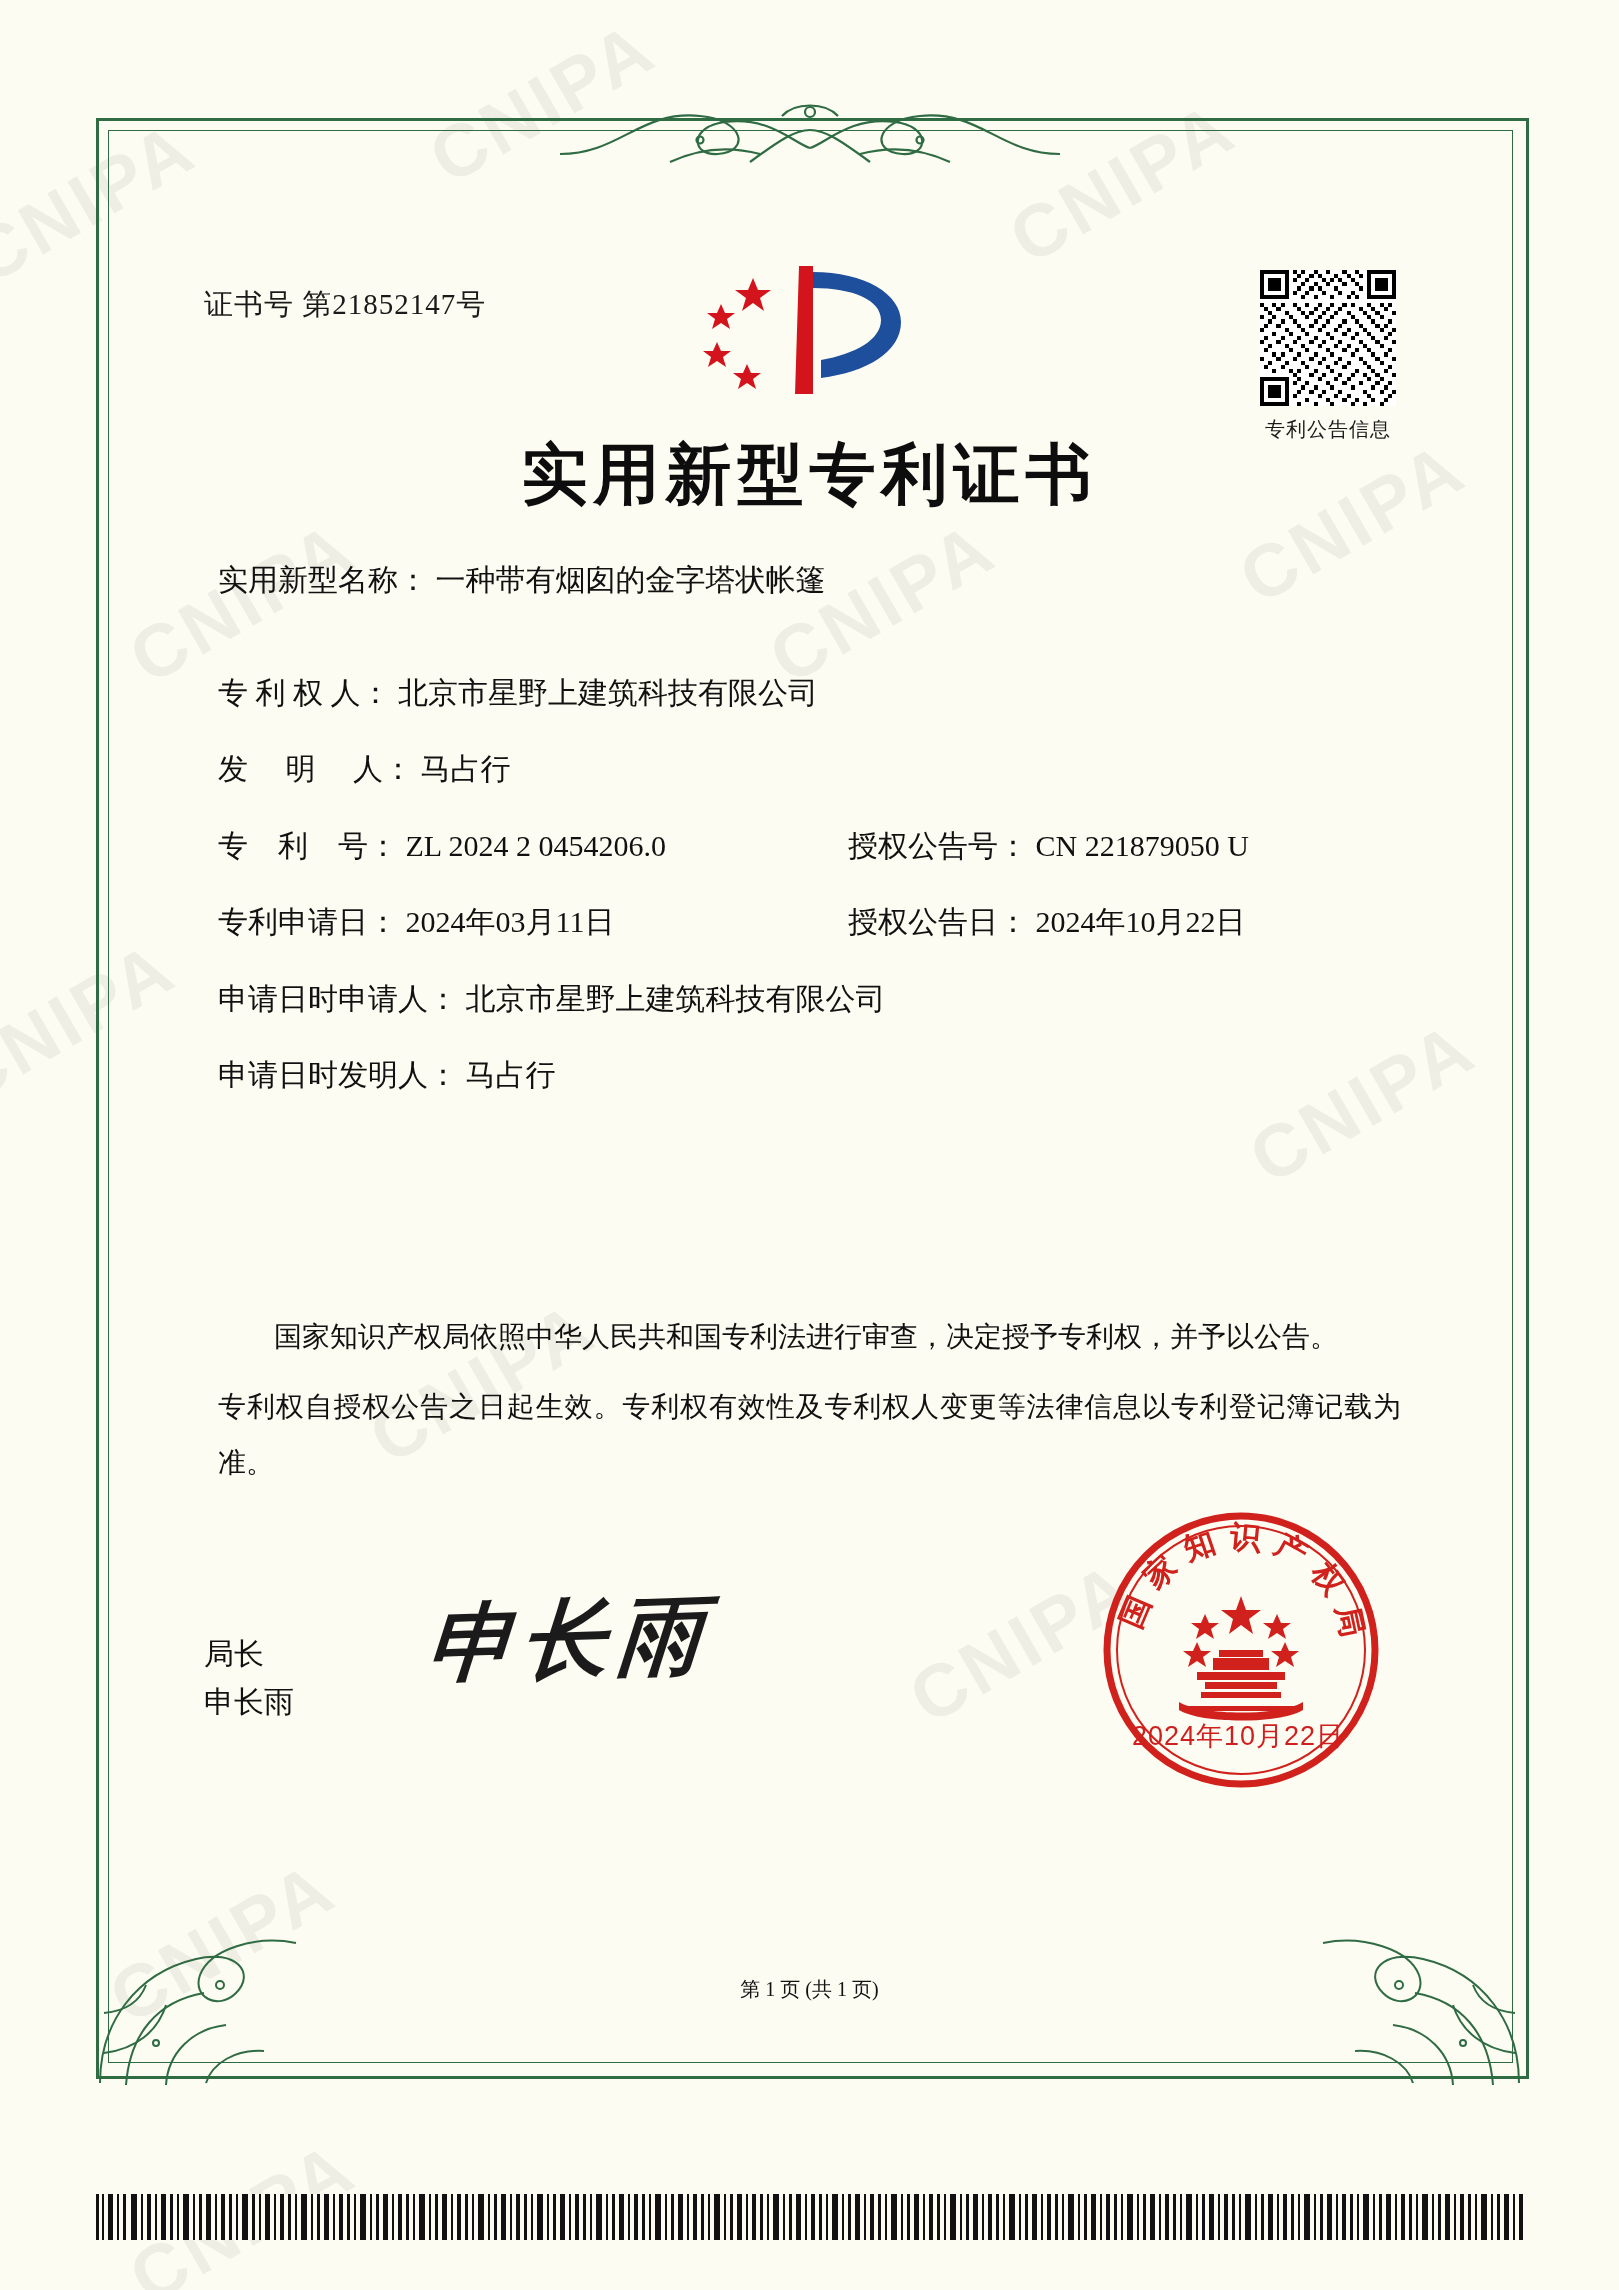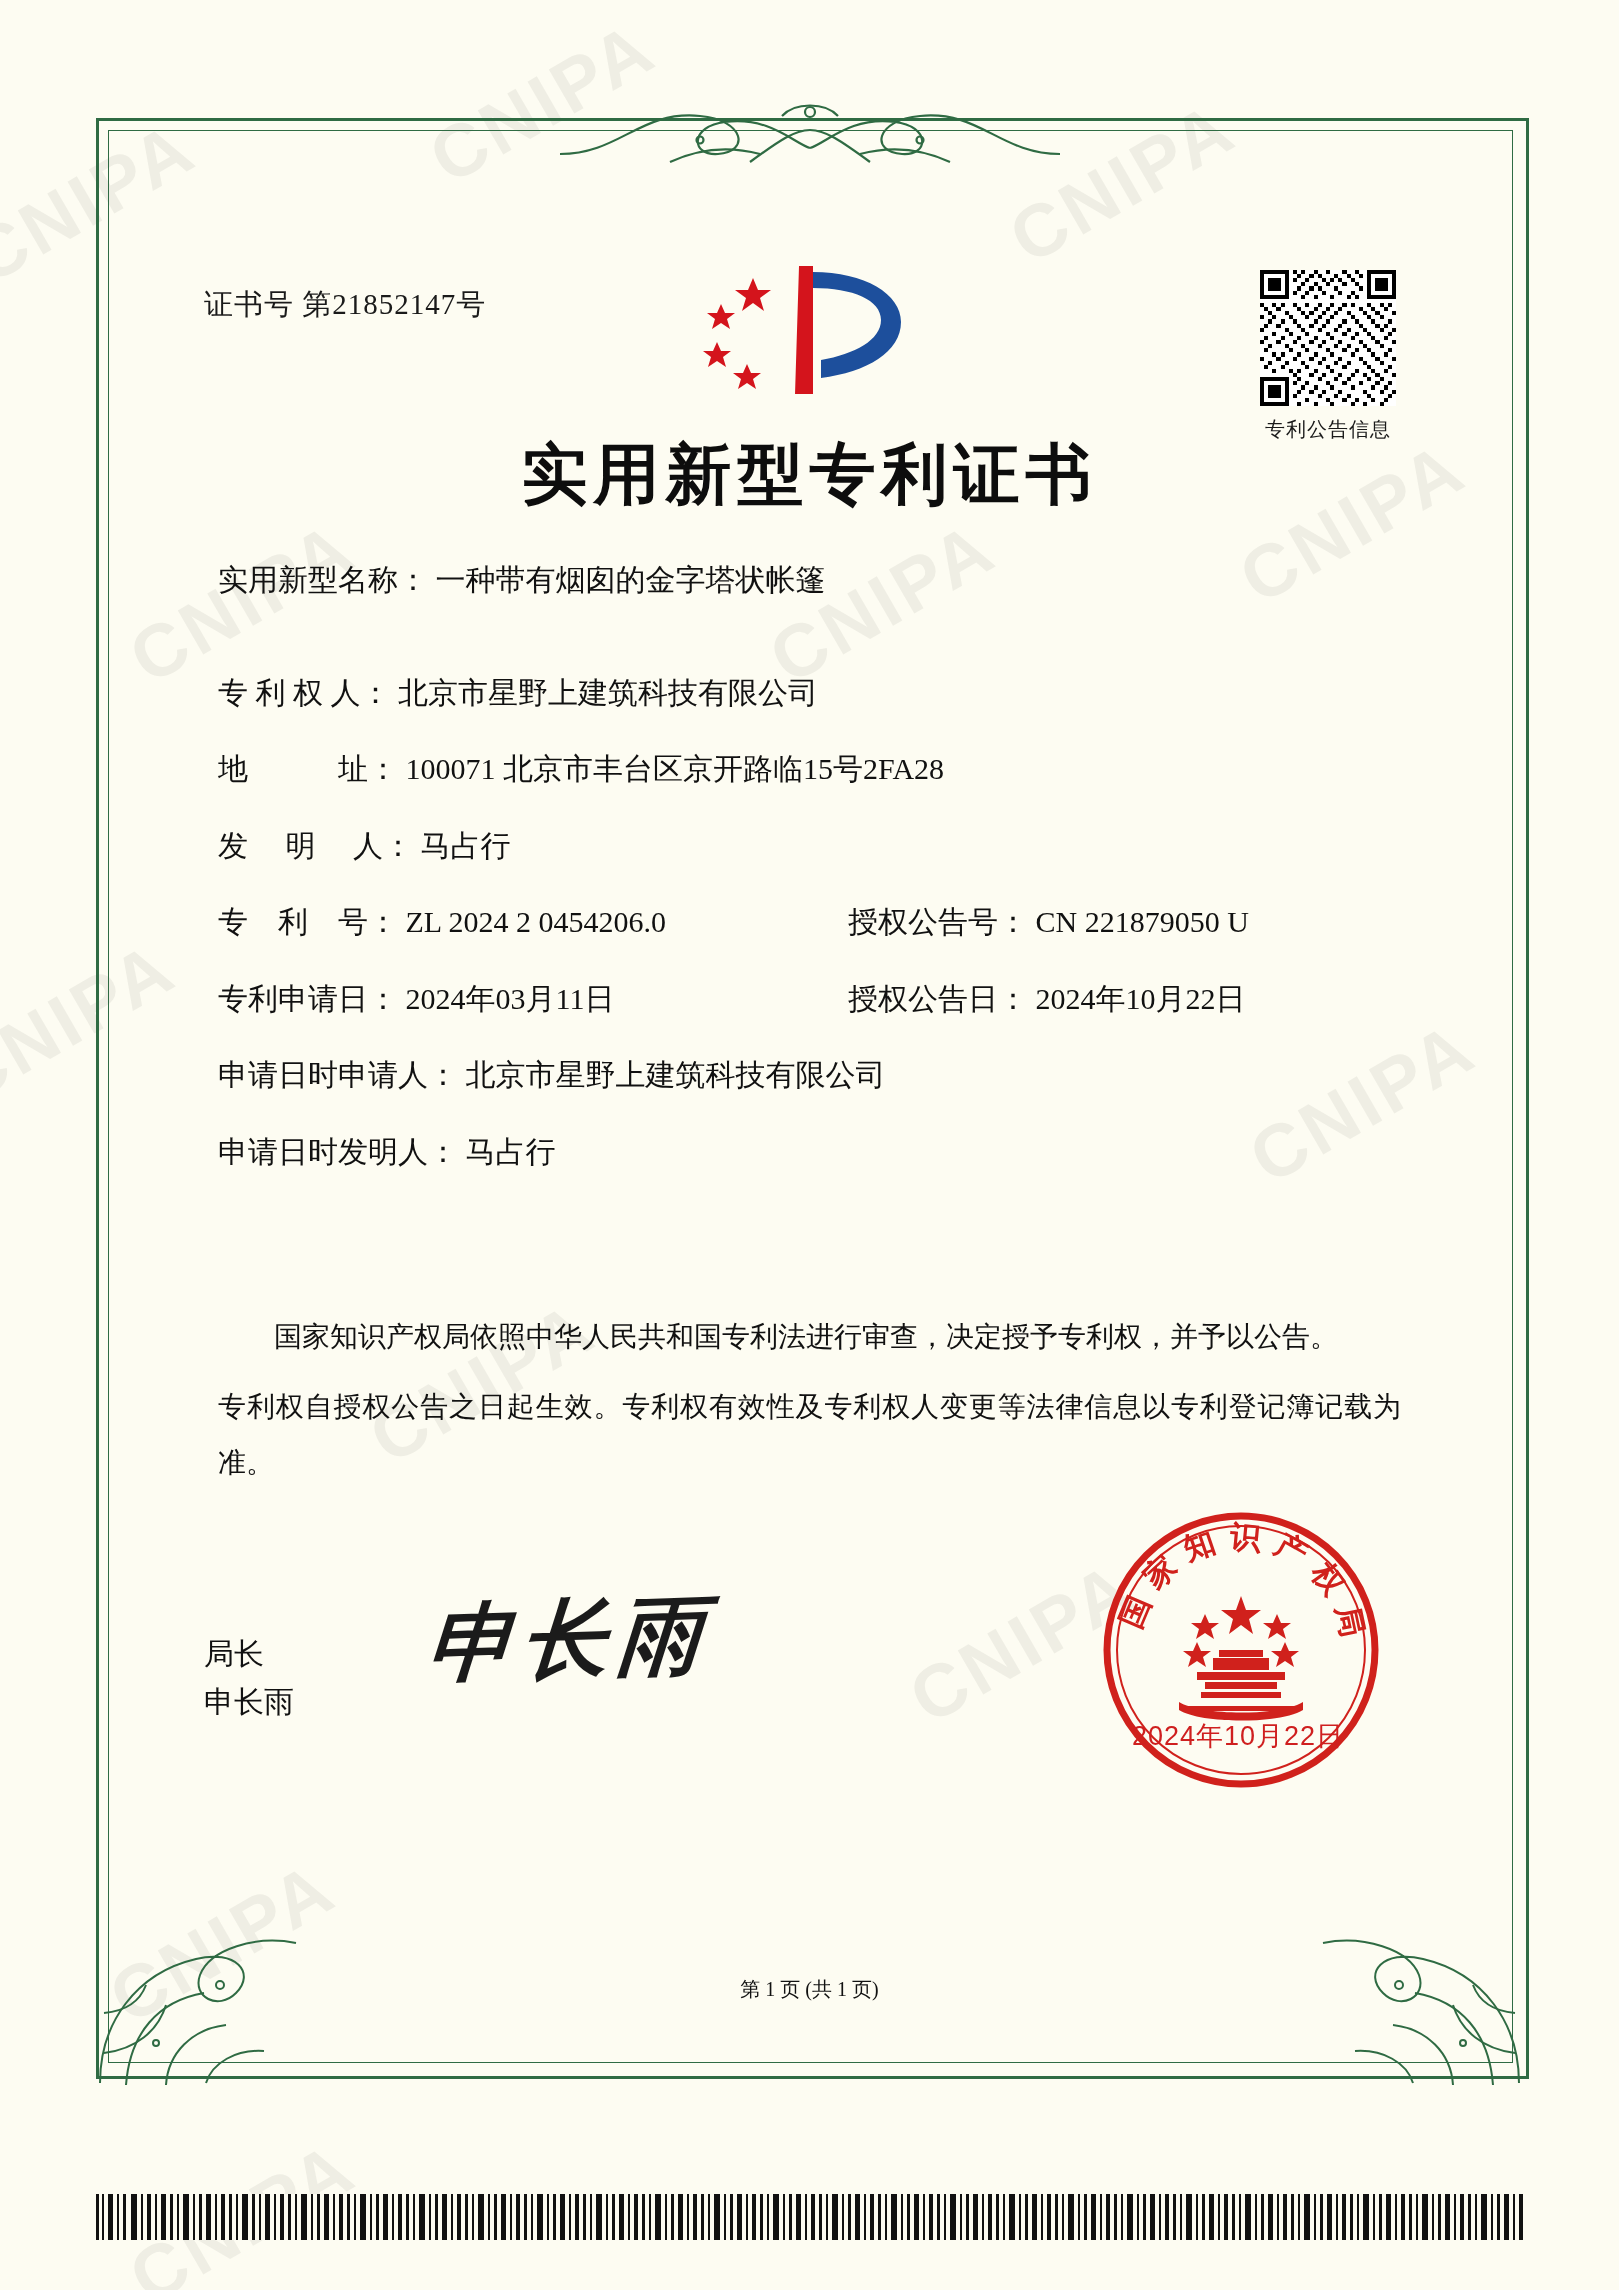--- a/index.html
+++ b/index.html
@@ -604,24 +604,20 @@
       <div class="field-row">
         <span class="field-label">实用新型名称：</span>
         <span class="field-value">一种带有烟囱的金字塔状帐篷</span>
       </div>
 
       <div class="field-row" style="margin-top:72px;">
         <span class="field-label">专 利 权 人：</span>
         <span class="field-value">北京市星野上建筑科技有限公司</span>
       </div>
 
-      <div class="field-row">
-        <span class="field-label">地　　　址：</span>
-        <span class="field-value">100071 北京市丰台区京开路临15号2FA28</span>
-      </div>
 
       <div class="field-row">
         <span class="field-label">发 　明 　人：</span>
         <span class="field-value">马占行</span>
       </div>
 
       <div class="field-row two-col">
         <span class="field-label">专　利　号：</span>
         <span class="field-value">ZL 2024 2 0454206.0</span>
         <span class="col-right">

